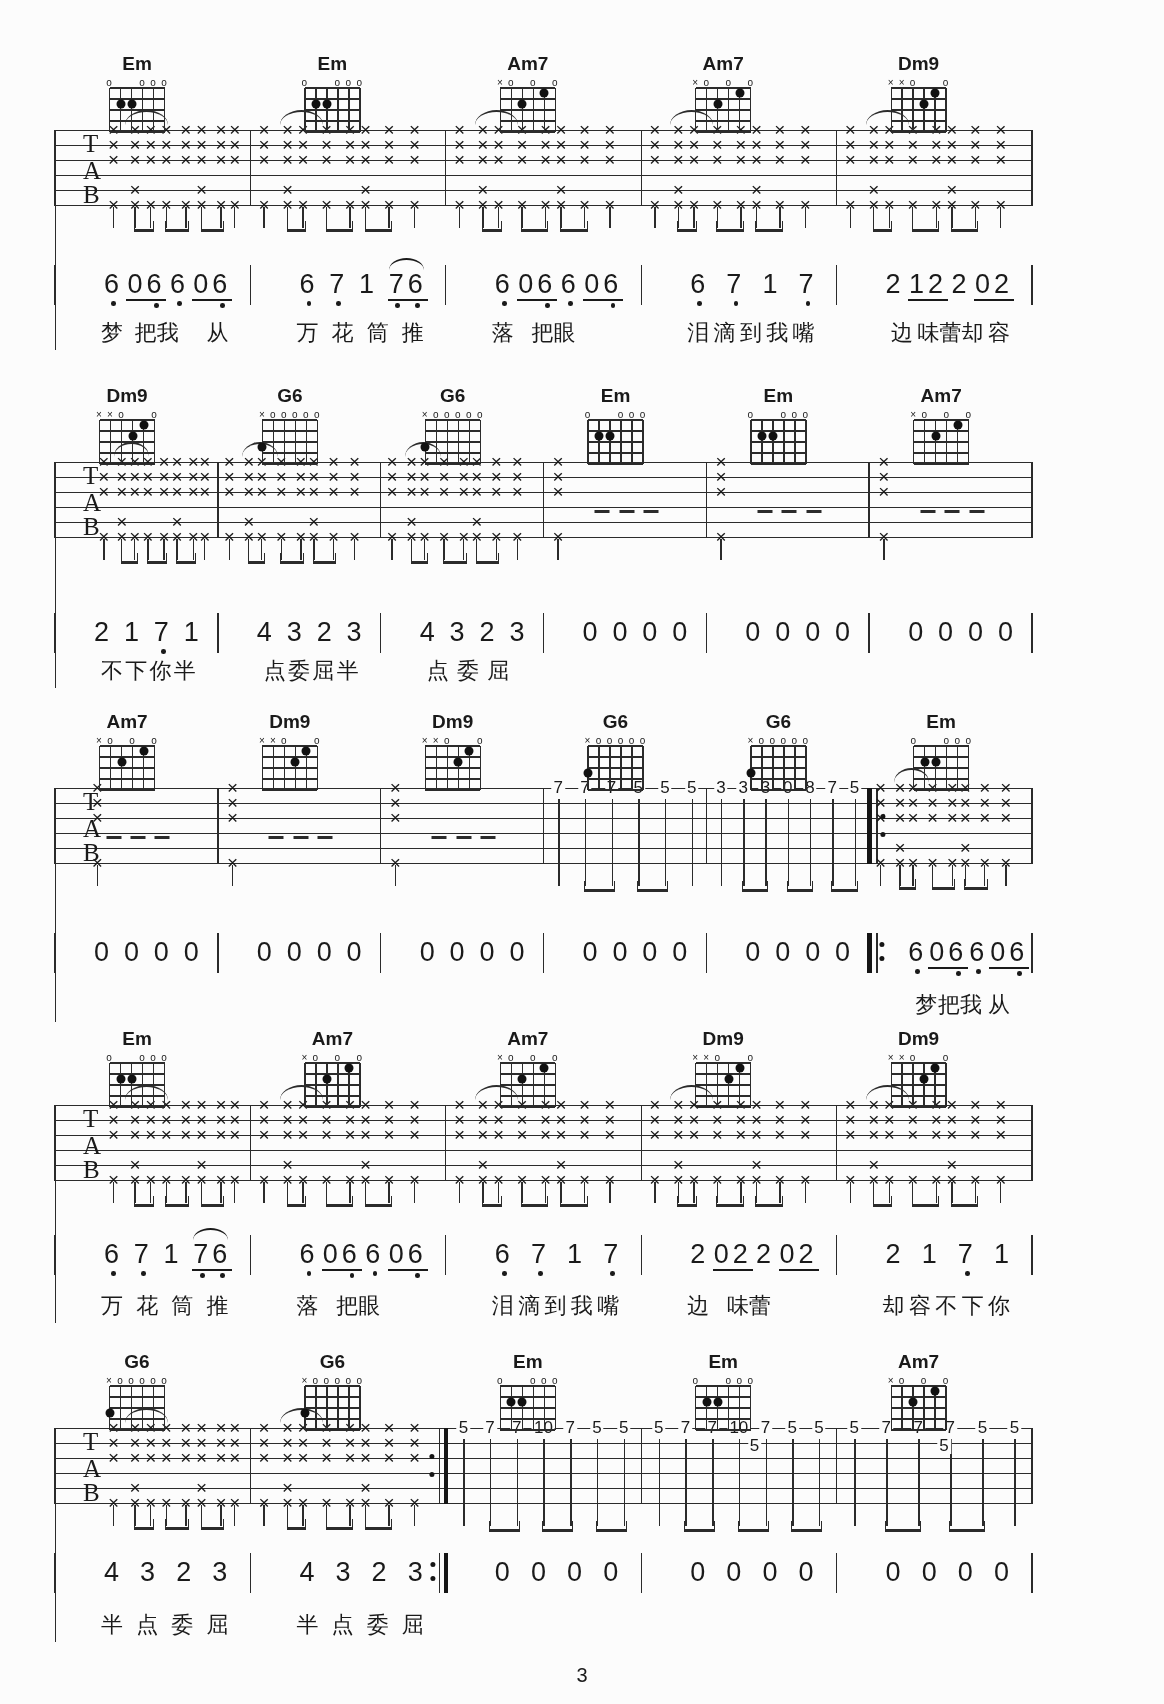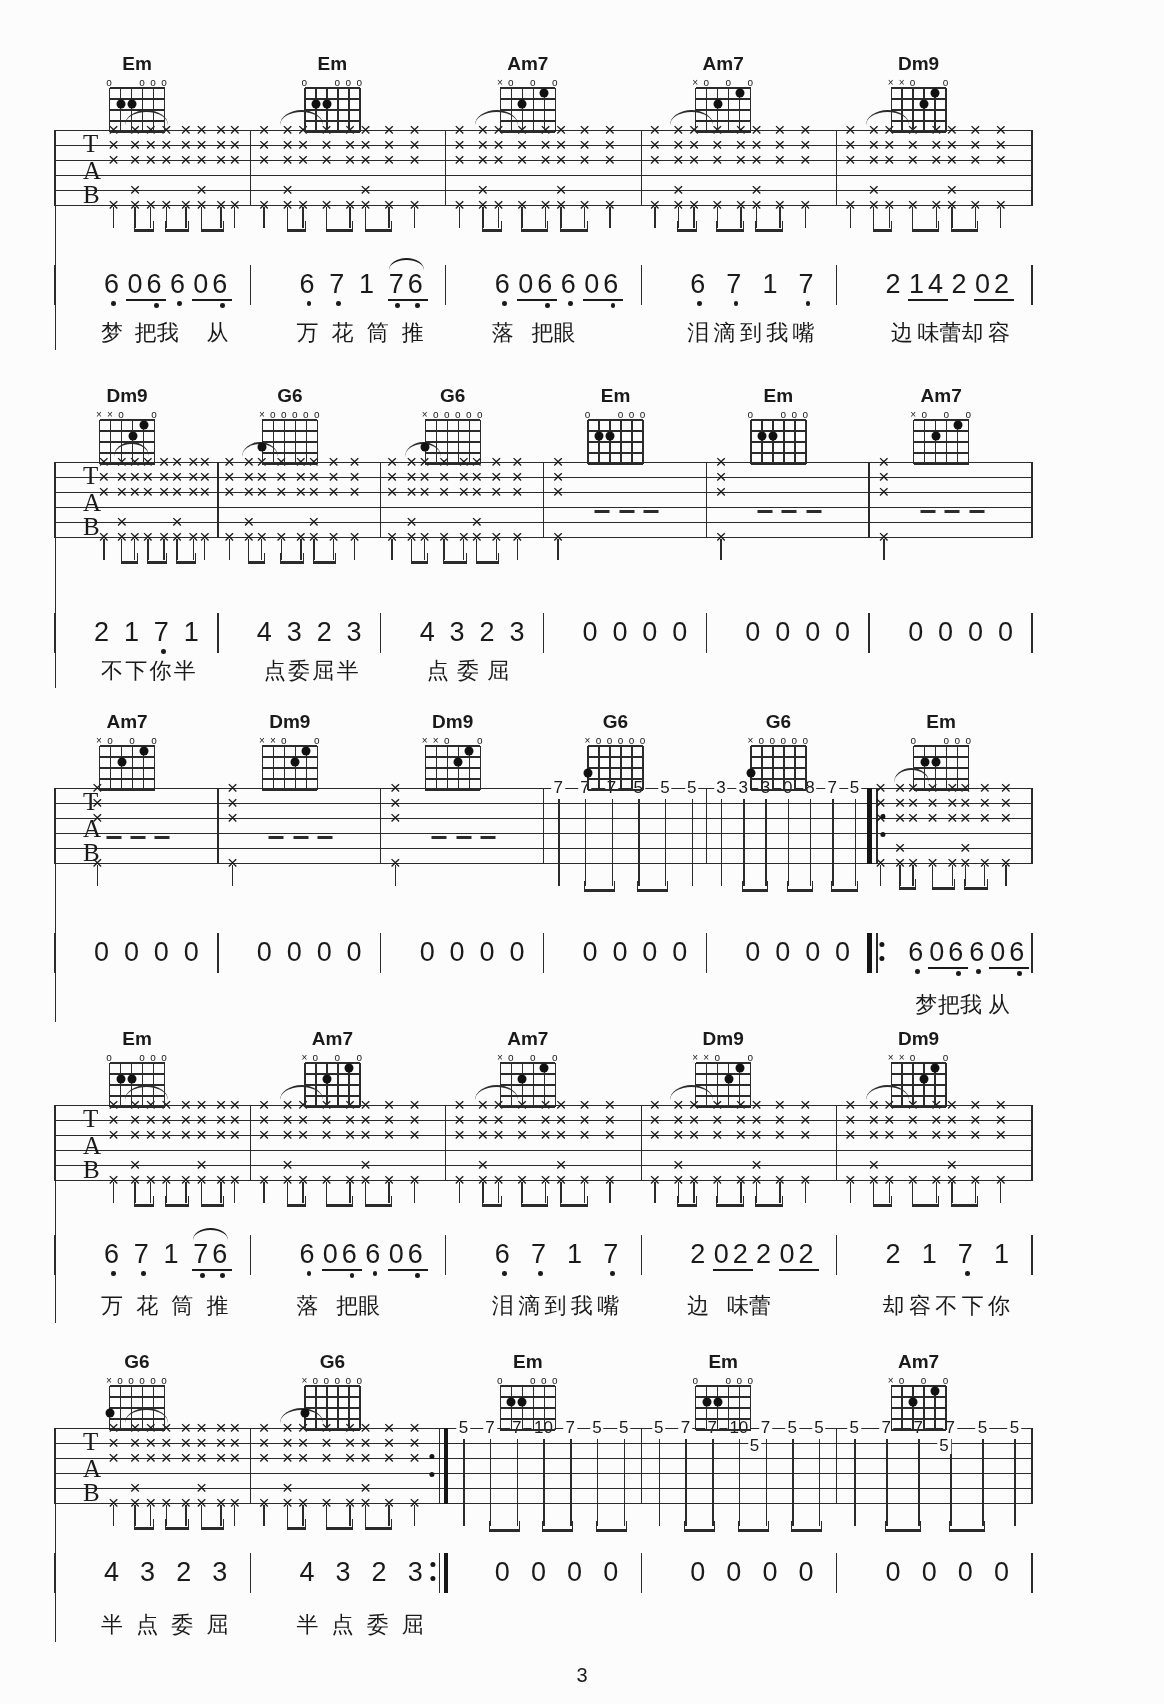--- a/index.html
+++ b/index.html
@@ -515,21 +515,21 @@
           </div></div>
         <div class="tok"><div class="nums">1</div></div>
         <div class="tok"><div class="nums">7</div><div class="dotrow">
             <div class="dcell">
               <div class="ldot"></div>
             </div>
           </div></div>
       </div>
       <div class="jmeas" style="left: 781.6px; width: 195.4px;">
         <div class="tok"><div class="nums">2</div></div>
-        <div class="tok u"><div class="nums">14</div></div>
+        <div class="tok u"><div class="nums">12</div></div>
         <div class="tok"><div class="nums">2</div></div>
         <div class="tok u"><div class="nums">02</div></div>
       </div>
     </div>
     <div class="lrow" style="left: 55px; top: 320px; width: 977px;">
       <div class="lmeas" style="left: 0px; width: 195.4px;">
         <div class="lyr">梦</div>
         <div class="lyr">把我</div>
         <div class="lyr"></div>
         <div class="lyr">从</div>

